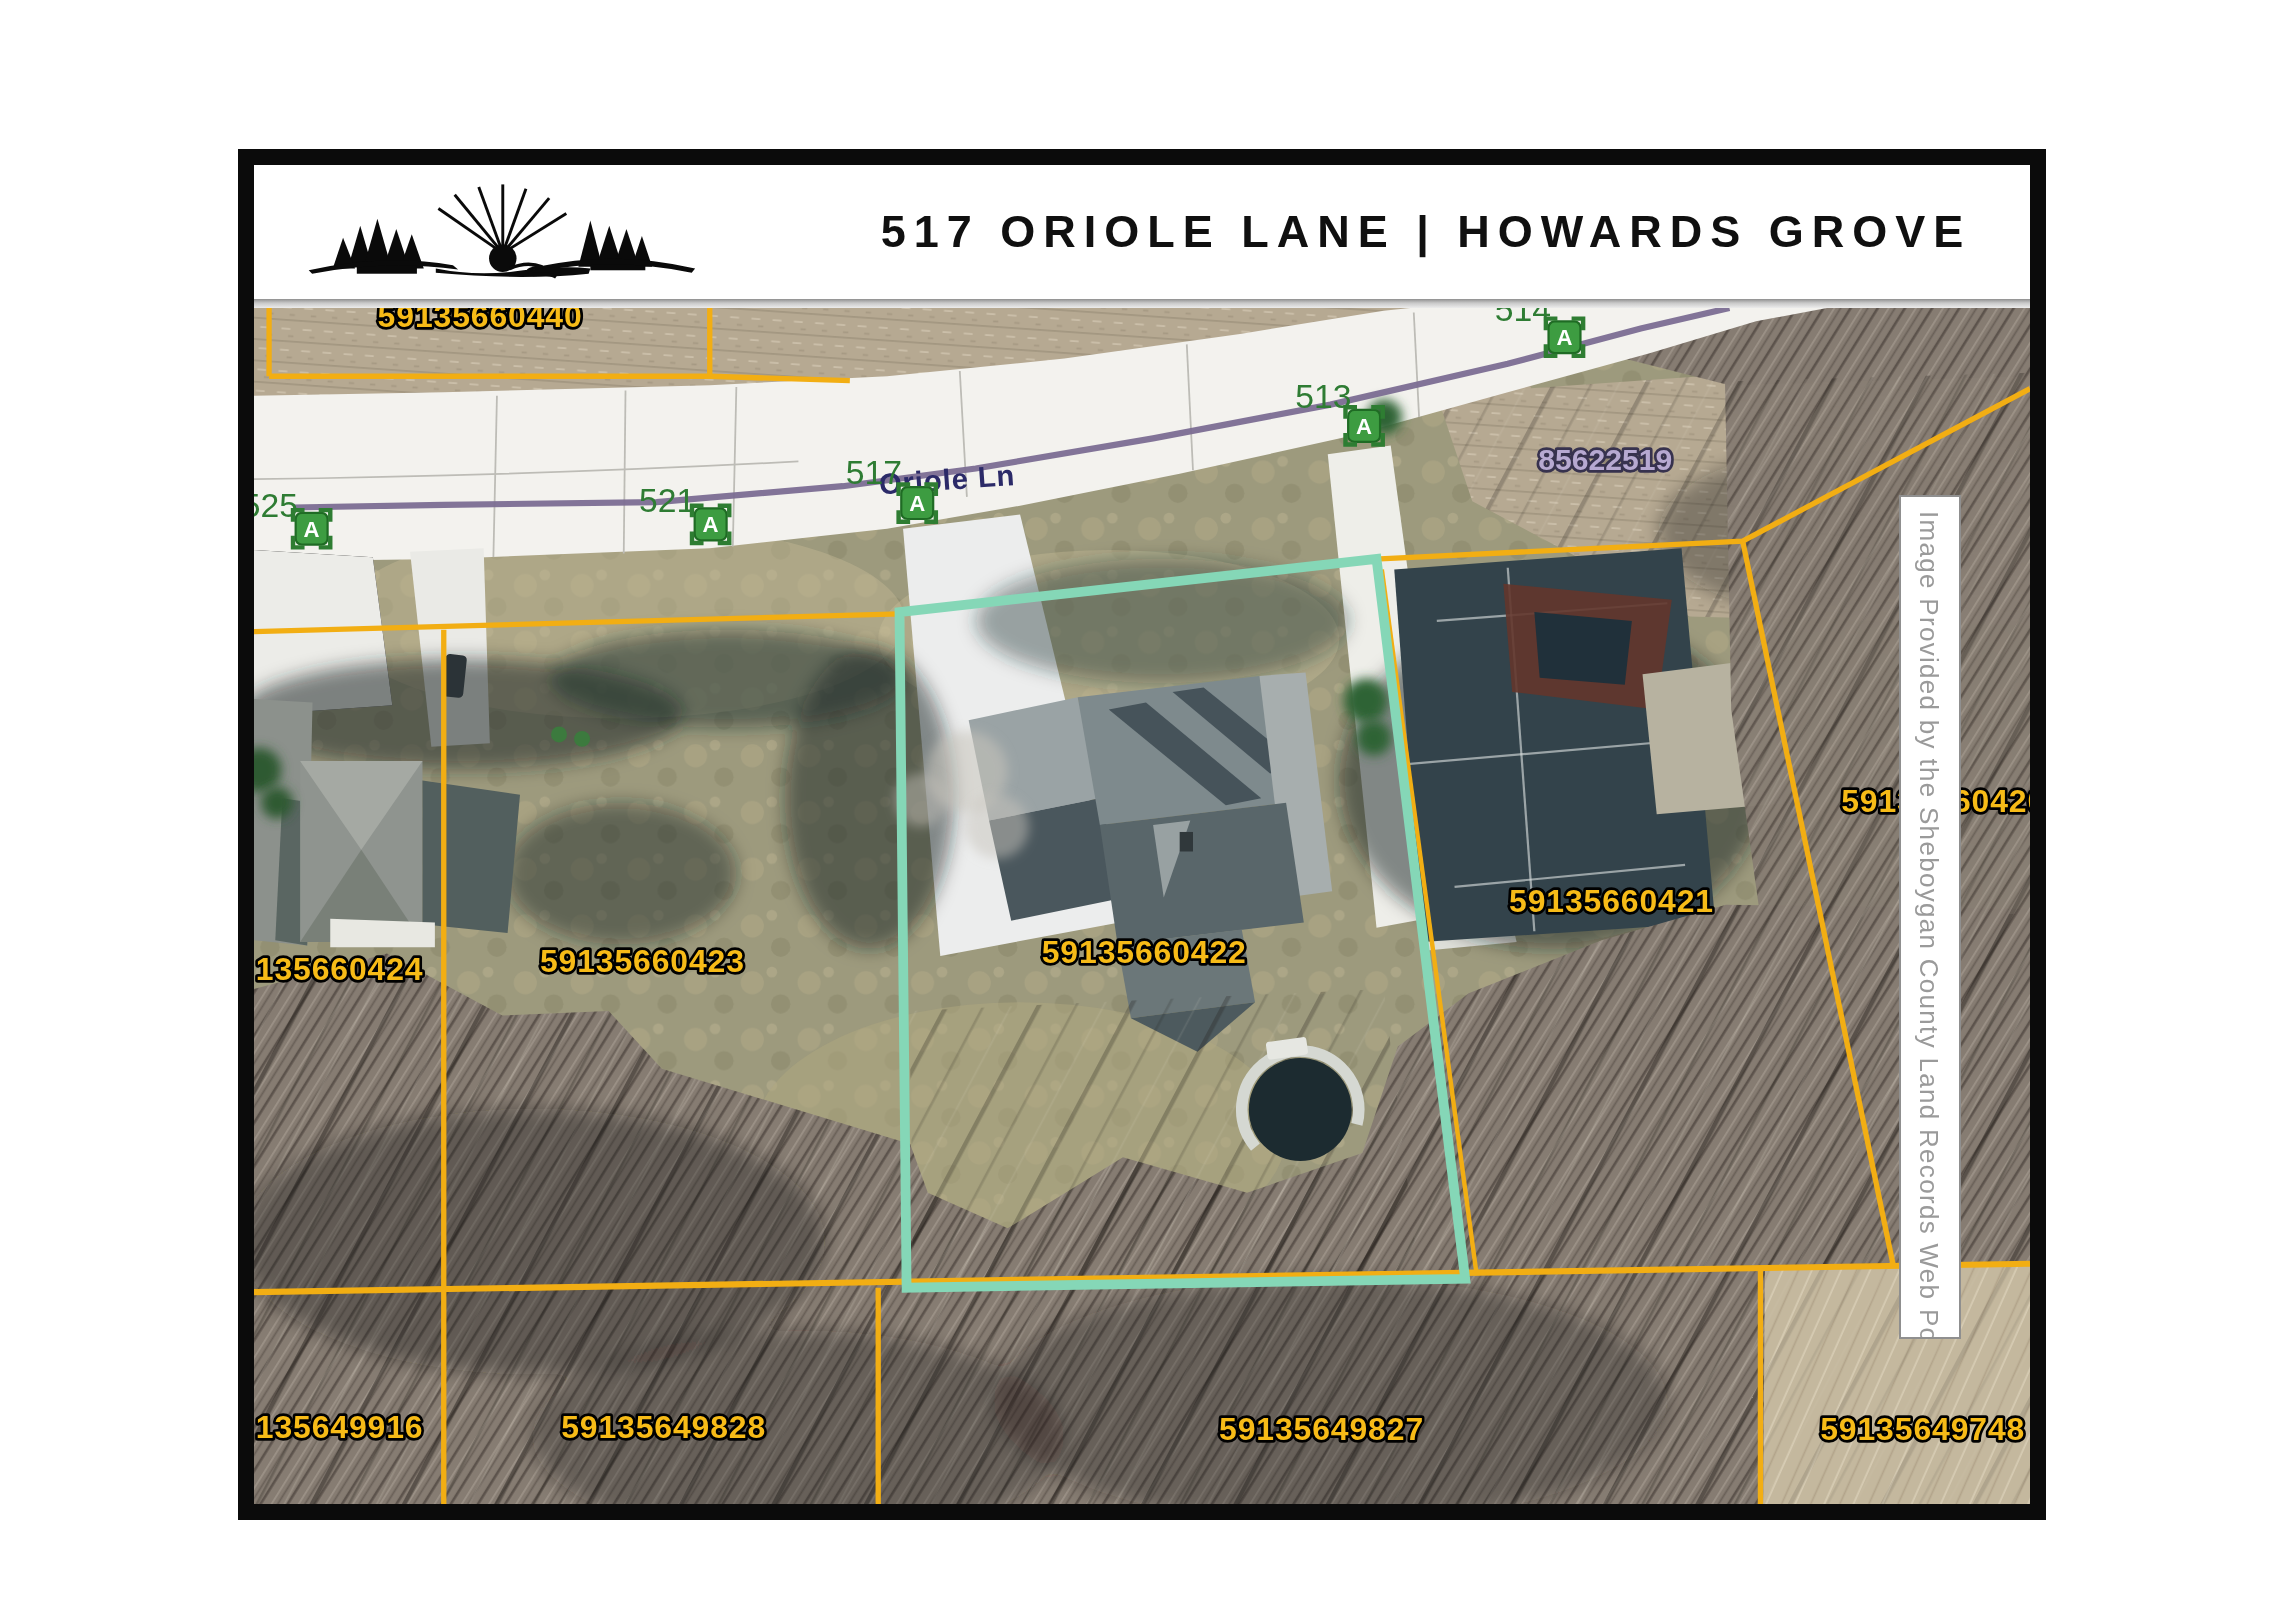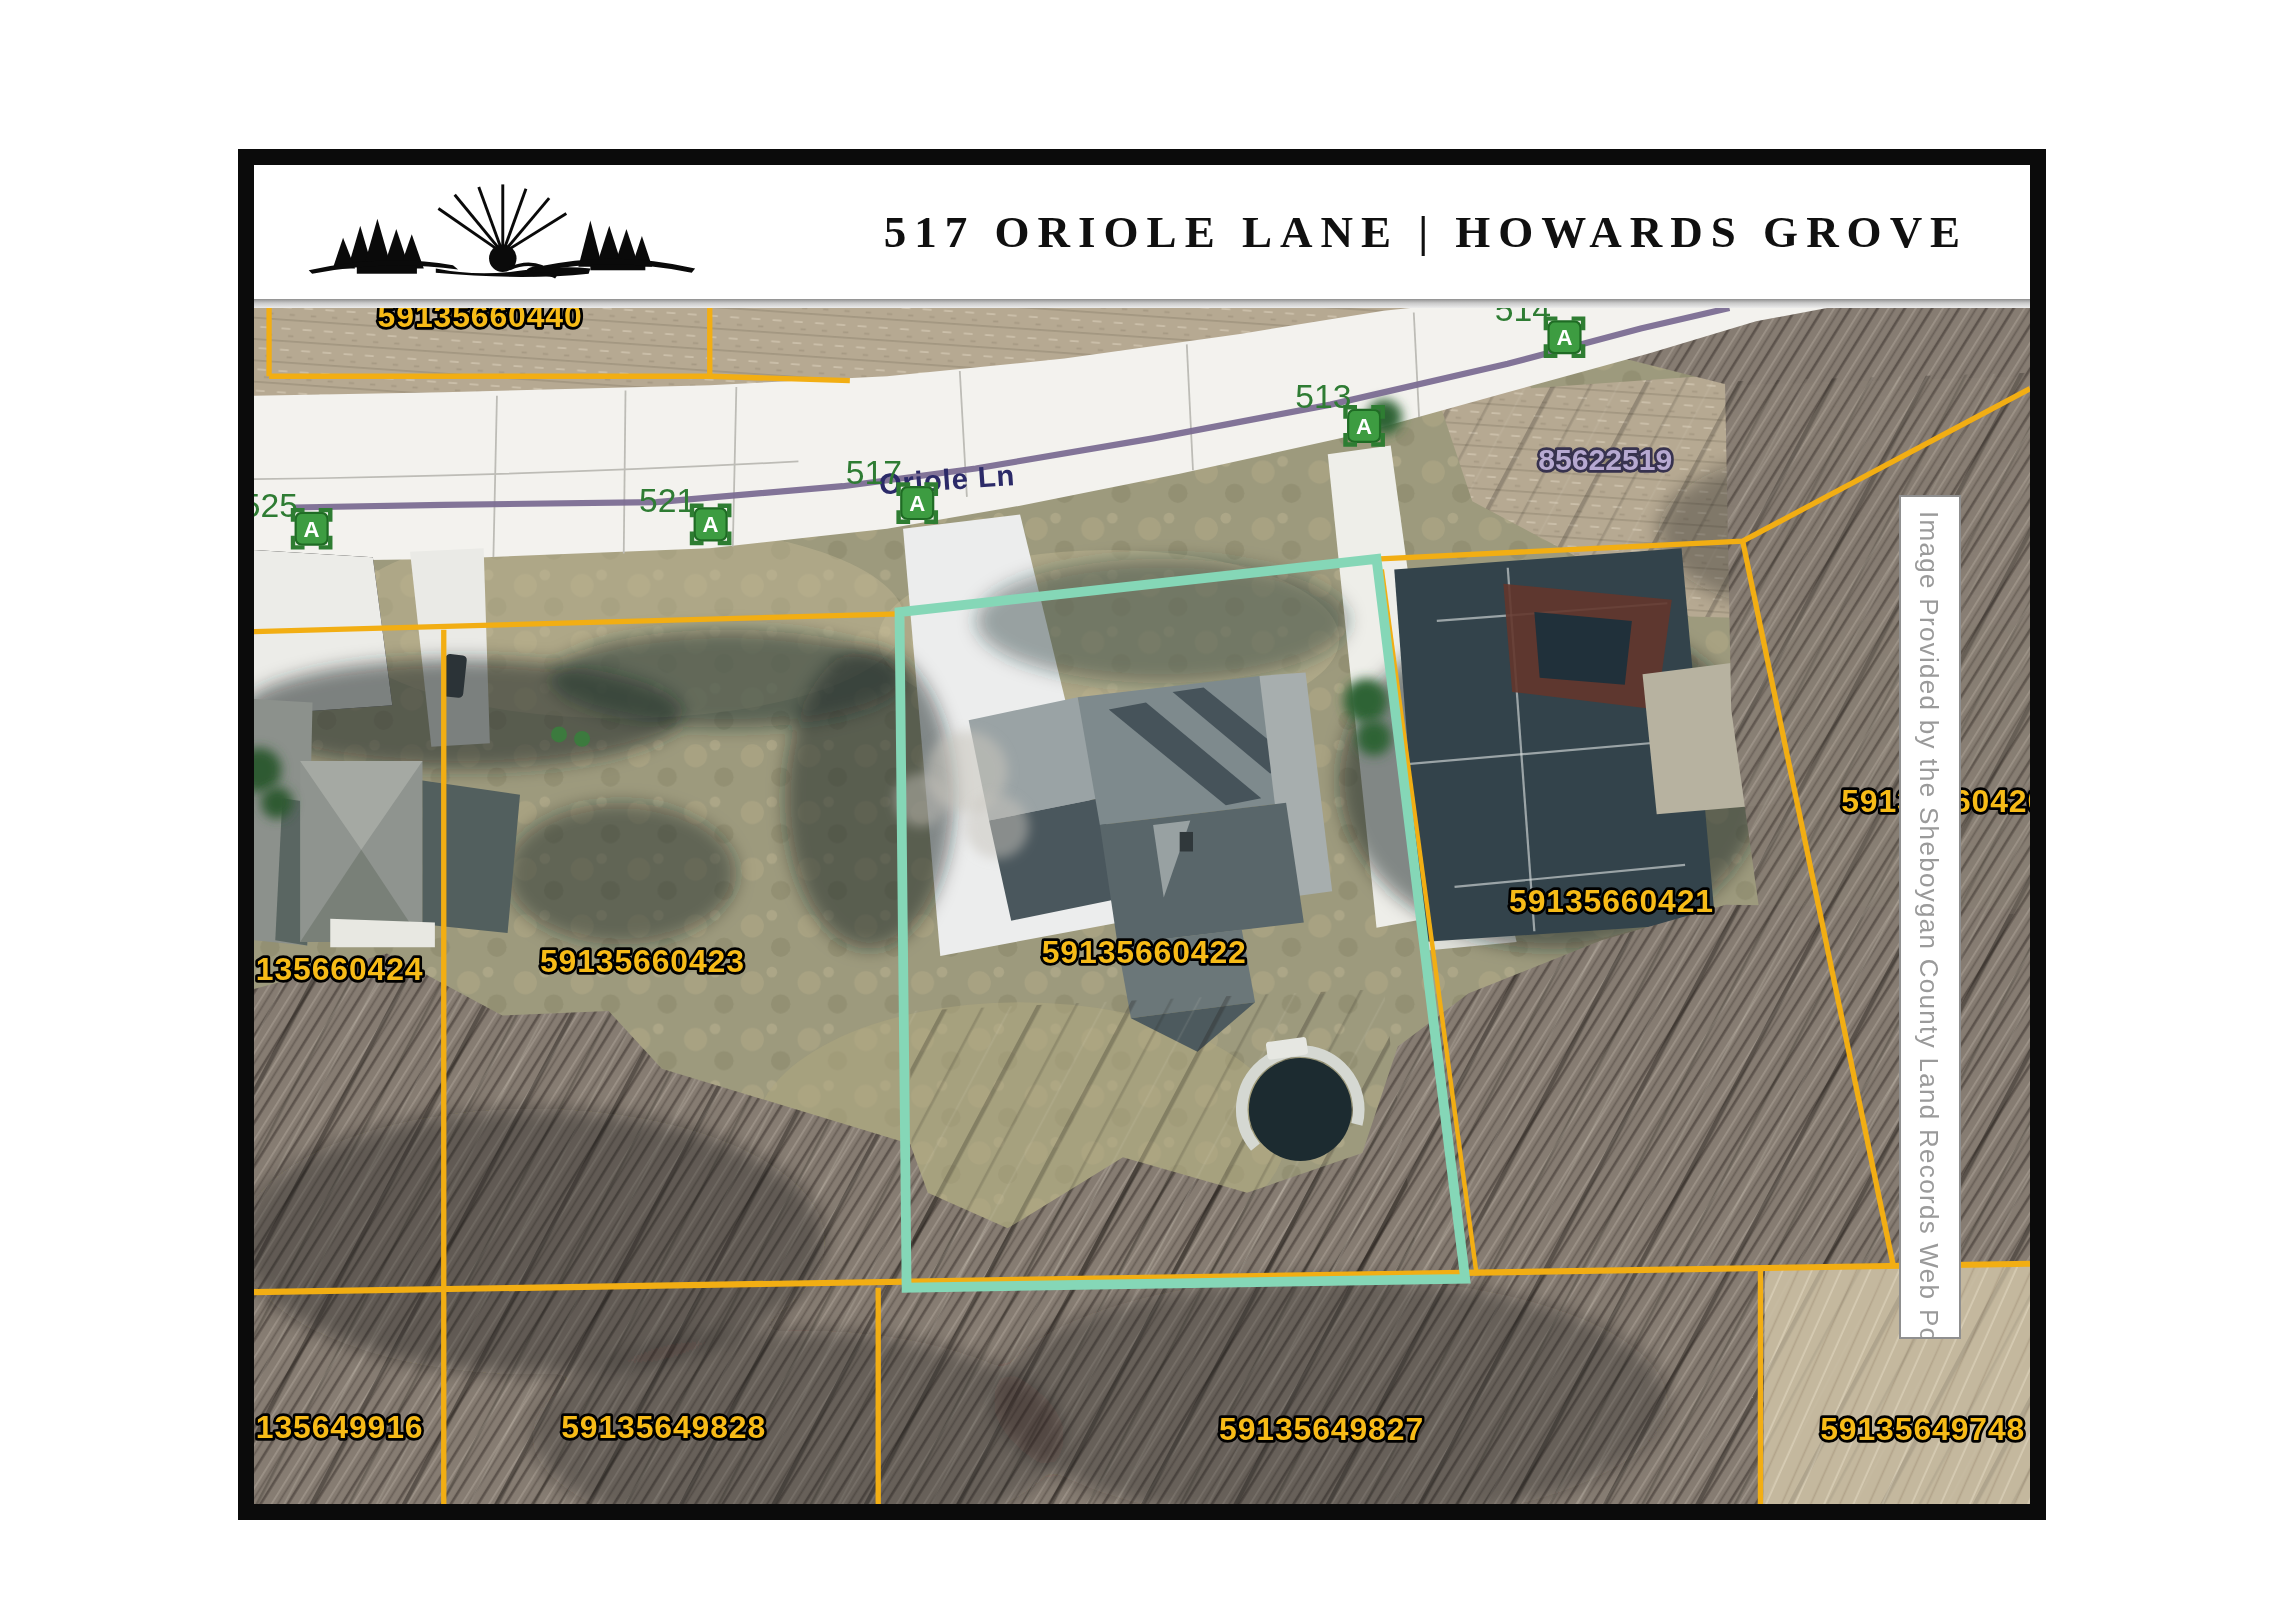--- a/index.html
+++ b/index.html
@@ -3,21 +3,21 @@
 <meta charset="utf-8">
 <style>
   html,body{margin:0;padding:0;}
   body{width:2270px;height:1622px;background:#ffffff;position:relative;overflow:hidden;
        font-family:"Liberation Sans", sans-serif;}
   .card{position:absolute;left:238px;top:149px;width:1808px;height:1371px;
         border:16px solid #0b0b0b;box-sizing:border-box;background:#fff;}
   .hdr{position:relative;width:1776px;height:134px;background:#ffffff;display:flex;align-items:center;}
   .hdr-logo{margin-left:53px;width:395px;height:99px;flex:0 0 auto;}
   .hdr-title{flex:1;text-align:center;padding-left:120px;font-size:45px;font-weight:700;
-             letter-spacing:8px;color:#101010;white-space:nowrap;font-family:Liberation Serif, serif;}
+             letter-spacing:8px;color:#101010;white-space:nowrap;}
   .hdr-strip{width:1776px;height:8.9px;background:linear-gradient(to bottom,#8f8f8f 0%,#c9c9c9 45%,#ececec 100%);}
   .map{position:relative;width:1776px;height:1196px;overflow:hidden;background:#9d9a7d;}
   .map svg.scene{position:absolute;left:0;top:0;width:1776px;height:1196px;display:block;}
   .credit-box{position:absolute;left:1645px;top:187px;width:62px;height:844px;background:#ffffff;
               border:2.7px solid #8f8f8f;box-sizing:border-box;overflow:hidden;}
   .credit-text{writing-mode:vertical-rl;text-orientation:mixed;font-size:26px;line-height:55px;
                color:#9a9a9a;letter-spacing:1.3px;padding-top:14px;white-space:nowrap;}
   text{font-family:"Liberation Sans", sans-serif;}
   .plabel{font-size:36px;font-weight:700;fill:#f7bb17;stroke:#000;stroke-width:6px;
           paint-order:stroke;stroke-linejoin:round;letter-spacing:1px;}

